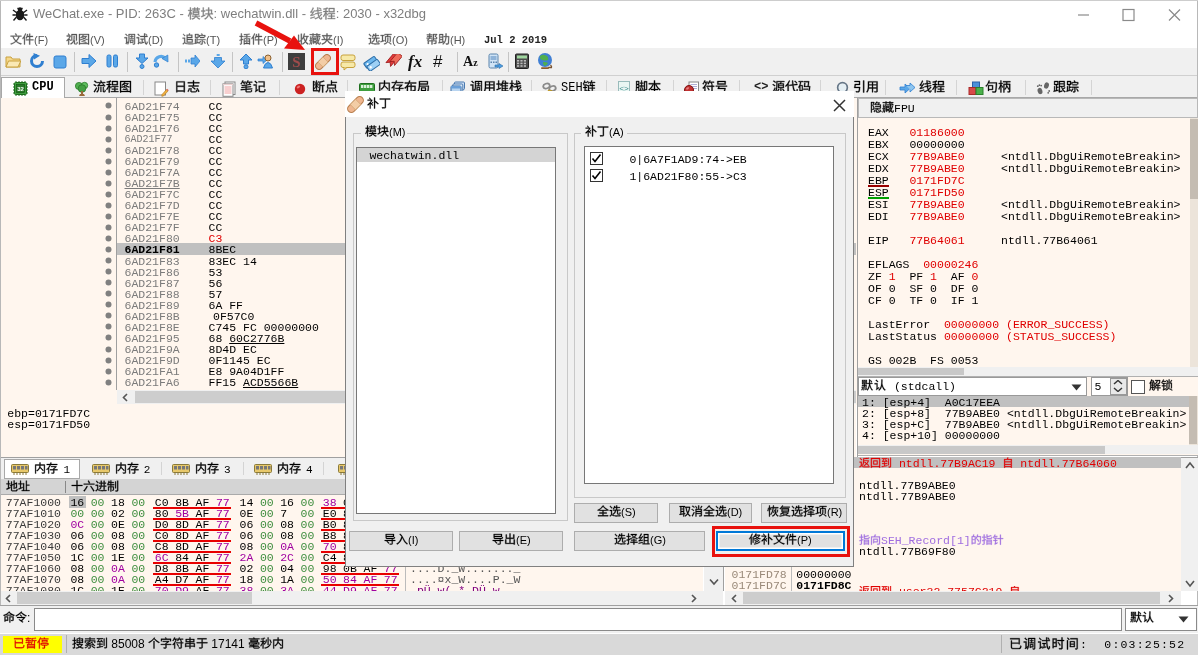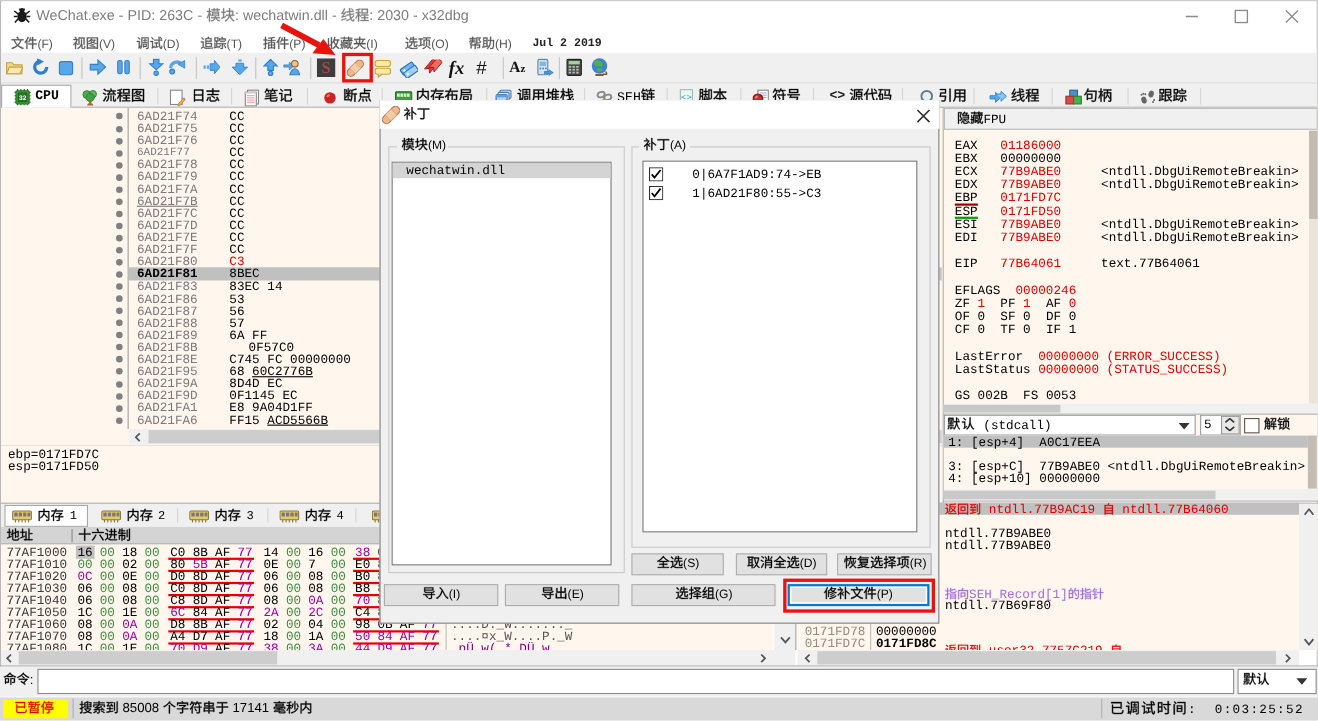--- a/index.html
+++ b/index.html
@@ -555,21 +555,21 @@
     <div style="position:absolute;left:208.5px;top:288.65000000000003px;font-family:'Liberation Mono';font-size:11.5px;color:#000;white-space:pre;line-height:11.5px;">57</div>
     <svg style="position:absolute;left:105px;top:301.3px" width="8" height="8">
       <circle cx="3.5" cy="3.5" r="3" fill="#808080"></circle>
     </svg>
     <div style="position:absolute;left:124.5px;top:299.7px;font-family:'Liberation Mono';font-size:11.5px;color:#7b7b7b;white-space:pre;line-height:11.5px;">6AD21F89</div>
     <div style="position:absolute;left:208.5px;top:299.7px;font-family:'Liberation Mono';font-size:11.5px;color:#000;white-space:pre;line-height:11.5px;">6A FF</div>
     <svg style="position:absolute;left:105px;top:312.4px" width="8" height="8">
       <circle cx="3.5" cy="3.5" r="3" fill="#808080"></circle>
     </svg>
     <div style="position:absolute;left:124.5px;top:310.75000000000006px;font-family:'Liberation Mono';font-size:11.5px;color:#7b7b7b;white-space:pre;line-height:11.5px;">6AD21F8B</div>
-    <div style="position:absolute;left:226px;top:310.75000000000006px;font-family:'Liberation Mono';font-size:11.5px;color:#000;white-space:pre;line-height:11.5px;">0F57C0</div>
+    <div style="position:absolute;left:213px;top:310.75000000000006px;font-family:'Liberation Mono';font-size:11.5px;color:#000;white-space:pre;line-height:11.5px;">0F57C0</div>
     <svg style="position:absolute;left:105px;top:323.4px" width="8" height="8">
       <circle cx="3.5" cy="3.5" r="3" fill="#808080"></circle>
     </svg>
     <div style="position:absolute;left:124.5px;top:321.8px;font-family:'Liberation Mono';font-size:11.5px;color:#7b7b7b;white-space:pre;line-height:11.5px;">6AD21F8E</div>
     <div style="position:absolute;left:208.5px;top:321.8px;font-family:'Liberation Mono';font-size:11.5px;color:#000;white-space:pre;line-height:11.5px;">C745 FC 00000000</div>
     <svg style="position:absolute;left:105px;top:334.4px" width="8" height="8">
       <circle cx="3.5" cy="3.5" r="3" fill="#808080"></circle>
     </svg>
     <div style="position:absolute;left:124.5px;top:332.85px;font-family:'Liberation Mono';font-size:11.5px;color:#7b7b7b;white-space:pre;line-height:11.5px;">6AD21F95</div>
     <div style="position:absolute;left:208.5px;top:332.85px;font-family:'Liberation Mono';font-size:11.5px;color:#000;white-space:pre;line-height:11.5px;">68 </div>
@@ -974,21 +974,21 @@
     <div style="position:absolute;left:909.4px;top:186.8px;font-family:'Liberation Mono';font-size:11.5px;color:#e00000;white-space:pre;line-height:11.5px;">0171FD50</div>
     <div style="position:absolute;left:868px;top:197.10000000000002px;width:20.7px;height:1.6px;box-sizing:border-box;background:#00a000;"></div>
     <div style="position:absolute;left:868px;top:198.8px;font-family:'Liberation Mono';font-size:11.5px;color:#000;white-space:pre;line-height:11.5px;">ESI</div>
     <div style="position:absolute;left:909.4px;top:198.8px;font-family:'Liberation Mono';font-size:11.5px;color:#e00000;white-space:pre;line-height:11.5px;">77B9ABE0</div>
     <div style="position:absolute;left:1001px;top:198.8px;font-family:'Liberation Mono';font-size:11.5px;color:#000;white-space:pre;line-height:11.5px;">&lt;ntdll.DbgUiRemoteBreakin&gt;</div>
     <div style="position:absolute;left:868px;top:210.8px;font-family:'Liberation Mono';font-size:11.5px;color:#000;white-space:pre;line-height:11.5px;">EDI</div>
     <div style="position:absolute;left:909.4px;top:210.8px;font-family:'Liberation Mono';font-size:11.5px;color:#e00000;white-space:pre;line-height:11.5px;">77B9ABE0</div>
     <div style="position:absolute;left:1001px;top:210.8px;font-family:'Liberation Mono';font-size:11.5px;color:#000;white-space:pre;line-height:11.5px;">&lt;ntdll.DbgUiRemoteBreakin&gt;</div>
     <div style="position:absolute;left:868px;top:234.8px;font-family:'Liberation Mono';font-size:11.5px;color:#000;white-space:pre;line-height:11.5px;">EIP</div>
     <div style="position:absolute;left:909.4px;top:234.8px;font-family:'Liberation Mono';font-size:11.5px;color:#e00000;white-space:pre;line-height:11.5px;">77B64061</div>
-    <div style="position:absolute;left:1001px;top:234.8px;font-family:'Liberation Mono';font-size:11.5px;color:#000;white-space:pre;line-height:11.5px;">text.77B64061</div>
+    <div style="position:absolute;left:1001px;top:234.8px;font-family:'Liberation Mono';font-size:11.5px;color:#000;white-space:pre;line-height:11.5px;">ntdll.77B64061</div>
     <div style="position:absolute;left:868px;top:258.8px;font-family:'Liberation Mono';font-size:11.5px;color:#000;white-space:pre;line-height:11.5px;">EFLAGS</div>
     <div style="position:absolute;left:923.2px;top:258.8px;font-family:'Liberation Mono';font-size:11.5px;color:#e00000;white-space:pre;line-height:11.5px;">00000246</div>
     <div style="position:absolute;left:868.0px;top:270.8px;font-family:'Liberation Mono';font-size:11.5px;color:#000;white-space:pre;line-height:11.5px;">ZF</div>
     <div style="position:absolute;left:888.7px;top:270.8px;font-family:'Liberation Mono';font-size:11.5px;color:#e00000;white-space:pre;line-height:11.5px;">1</div>
     <div style="position:absolute;left:909.4px;top:270.8px;font-family:'Liberation Mono';font-size:11.5px;color:#000;white-space:pre;line-height:11.5px;">PF</div>
     <div style="position:absolute;left:930.1px;top:270.8px;font-family:'Liberation Mono';font-size:11.5px;color:#e00000;white-space:pre;line-height:11.5px;">1</div>
     <div style="position:absolute;left:950.8px;top:270.8px;font-family:'Liberation Mono';font-size:11.5px;color:#000;white-space:pre;line-height:11.5px;">AF</div>
     <div style="position:absolute;left:971.5px;top:270.8px;font-family:'Liberation Mono';font-size:11.5px;color:#e00000;white-space:pre;line-height:11.5px;">0</div>
     <div style="position:absolute;left:868.0px;top:282.8px;font-family:'Liberation Mono';font-size:11.5px;color:#000;white-space:pre;line-height:11.5px;">OF</div>
     <div style="position:absolute;left:888.7px;top:282.8px;font-family:'Liberation Mono';font-size:11.5px;color:#000;white-space:pre;line-height:11.5px;">0</div>
@@ -1029,20 +1029,21 @@
       <path d="M2 8 L6 11.5 L10 8" stroke="#333" stroke-width="1.4" fill="none"></path>
     </svg>
     <div style="position:absolute;left:1131.3px;top:380px;width:13.5px;height:13.5px;box-sizing:border-box;background:#fff;border:1px solid #555;"></div>
     <svg style="position:absolute;left:1149px;top:380px;overflow:visible" width="24" height="16" fill="#000">
       <use href="#c89e3" stroke="#000" stroke-width="2.5" transform="translate(0.0 9.6) scale(0.120)"></use>
       <use href="#c9501" stroke="#000" stroke-width="2.5" transform="translate(12.0 9.6) scale(0.120)"></use>
     </svg>
     <div style="position:absolute;left:857.5px;top:395.8px;width:340.5px;height:49.5px;box-sizing:border-box;background:#FFF6EE;"></div>
     <div style="position:absolute;left:857.5px;top:395.8px;width:331px;height:11.4px;box-sizing:border-box;background:#c0c0c0;"></div>
     <div style="position:absolute;left:862px;top:397.3px;font-family:'Liberation Mono';font-size:11.5px;color:#000;white-space:pre;line-height:11.5px;">1: [esp+4]  A0C17EEA</div>
+    <div style="position:absolute;left:862px;top:408.3px;font-family:'Liberation Mono';font-size:11.5px;color:#000;white-space:pre;line-height:11.5px;">2: [esp+8]  77B9ABE0 &lt;ntdll.DbgUiRemoteBreakin&gt;</div>
     <div style="position:absolute;left:862px;top:419.3px;font-family:'Liberation Mono';font-size:11.5px;color:#000;white-space:pre;line-height:11.5px;">3: [esp+C]  77B9ABE0 &lt;ntdll.DbgUiRemoteBreakin&gt;</div>
     <div style="position:absolute;left:862px;top:430.3px;font-family:'Liberation Mono';font-size:11.5px;color:#000;white-space:pre;line-height:11.5px;">4: [esp+10] 00000000</div>
     <div style="position:absolute;left:1188.5px;top:395.8px;width:9.5px;height:49.5px;box-sizing:border-box;background:#ece4da;"></div>
     <div style="position:absolute;left:1189px;top:396.3px;width:8px;height:48px;box-sizing:border-box;background:#c4bcb2;"></div>
     <div style="position:absolute;left:857.5px;top:445.3px;width:340.5px;height:9px;box-sizing:border-box;background:#f0f0f0;"></div>
     <div style="position:absolute;left:858px;top:445.8px;width:247px;height:8px;box-sizing:border-box;background:#c8c8c8;"></div>
     <div style="position:absolute;left:857.5px;top:455px;width:340.5px;height:1px;box-sizing:border-box;background:#b0b0b0;"></div>
     <div style="position:absolute;left:0px;top:605px;width:1198px;height:1px;box-sizing:border-box;background:#a0a0a0;"></div>
     <div style="position:absolute;left:0px;top:605.5px;width:1198px;height:27px;box-sizing:border-box;background:#f0f0f0;"></div>
     <svg style="position:absolute;left:3px;top:611.5px;overflow:visible" width="27" height="16" fill="#000">

